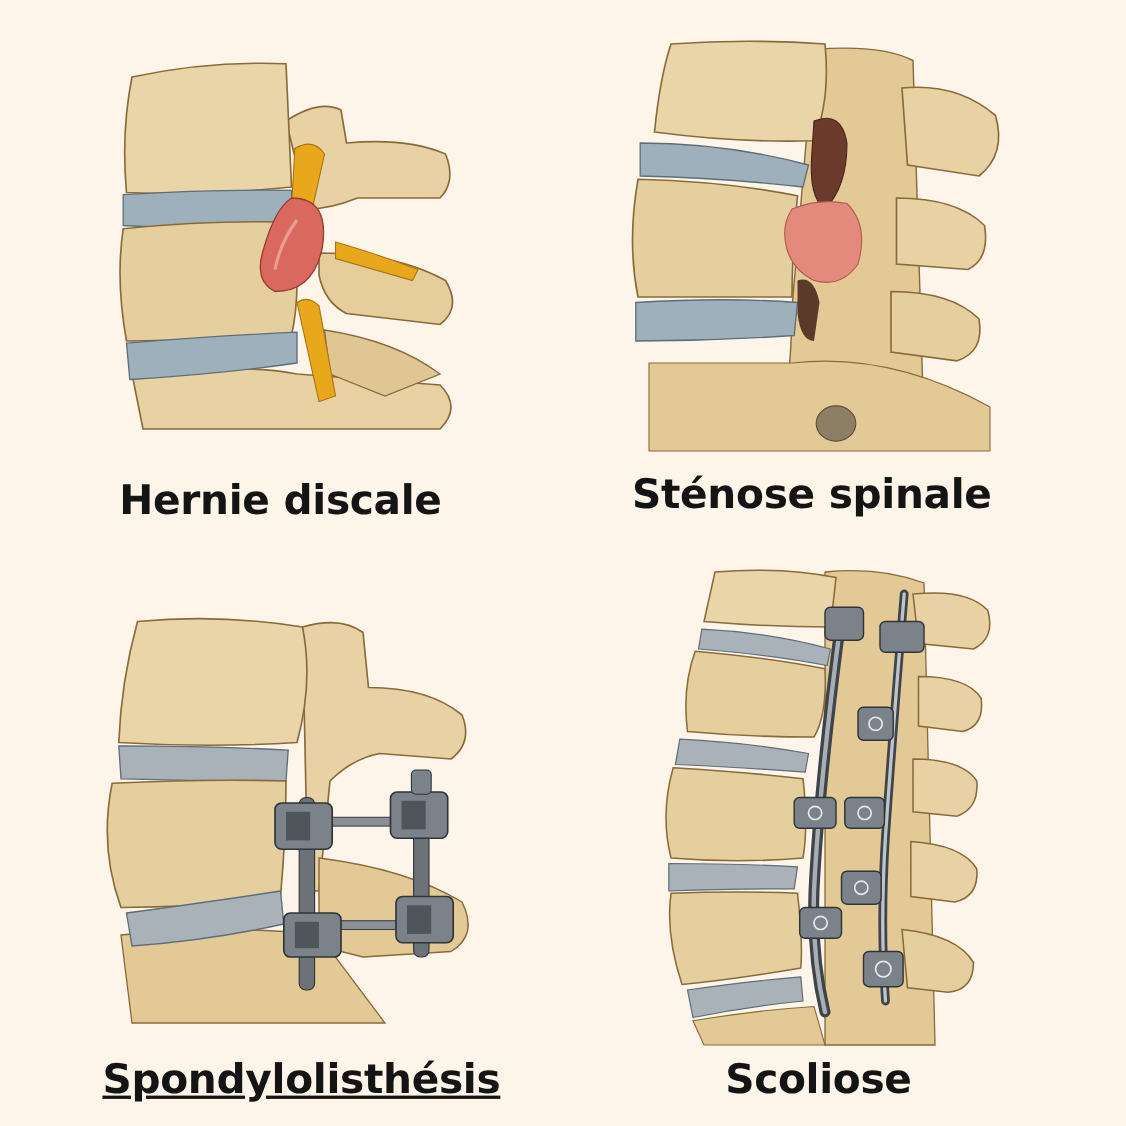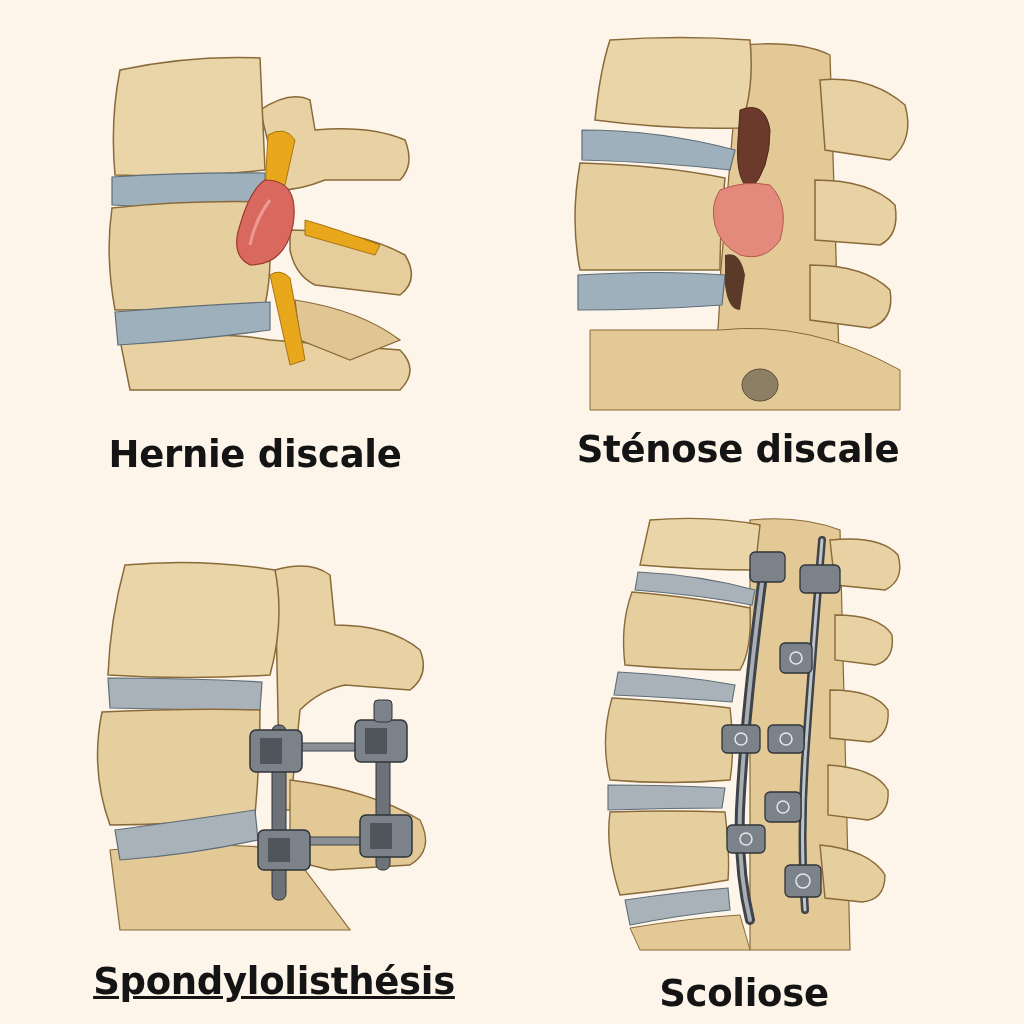--- a/index.html
+++ b/index.html
@@ -21,21 +21,21 @@
     letter-spacing: -0.3px;
     transform: translateX(-50%);
   }
   #p1 { left: 100px; top: 40px;  width: 330px; height: 360px; }
   #p2 { left: 570px; top: 30px;  width: 360px; height: 380px; }
   #p3 { left: 90px;  top: 550px; width: 350px; height: 380px; }
   #p4 { left: 600px; top: 510px; width: 320px; height: 440px; }
   #c1 { left: 255px; top: 433px; }
   #c2 { left: 738px; top: 428px; }
   #c3 { left: 274px; top: 960px; text-decoration: underline; }
-  #c4 { left: 744px; top: 960px; margin-top: 12px; }
+  #c4 { left: 744px; top: 960px; }
 </style>
 </head>
 <body>
 
 <div class="panel" id="p1">
   <svg width="330" height="360" viewBox="0 0 330 360">
 
     <path d="M20 300 Q120 290 170 300 L300 310 Q320 330 300 350 L30 350 Z" fill="#e8d2a4" stroke="#8a6a3a" stroke-width="1.5"></path>
 
     <path d="M160 70 Q190 50 210 60 L215 90 Q270 85 305 100 Q315 125 300 140 L225 140 Q200 150 180 150 Z" fill="#e8d2a4" stroke="#8a6a3a" stroke-width="1.5"></path>
@@ -78,21 +78,21 @@
 
     <path d="M8 245 Q90 240 155 245 L152 275 Q80 280 8 280 Z" fill="#9fb0bd" stroke="#5e6d78" stroke-width="1.2"></path>
 
     <path d="M170 80 Q195 70 200 100 Q200 140 180 160 Q165 150 168 110 Z" fill="#6b3a2c" stroke="#4a2618" stroke-width="1"></path>
     <path d="M155 225 Q170 220 175 245 L170 280 Q158 280 155 255 Z" fill="#5a3a28"></path>
 
     <path d="M150 160 Q175 150 200 155 Q220 175 210 210 Q195 232 170 225 Q150 215 145 195 Q140 175 150 160 Z" fill="#e48a7d" stroke="#b25a4e" stroke-width="1"></path>
     <ellipse cx="190" cy="355" rx="18" ry="16" fill="#8d7e66" stroke="#5d4e36" stroke-width="1"></ellipse>
   </svg>
 </div>
-<div class="caption" id="c2">Sténose discale</div>
+<div class="caption" id="c2">Sténose spinale</div>
 
 <div class="panel" id="p3">
   <svg width="350" height="380" viewBox="0 0 350 380">
 
     <path d="M185 20 Q220 10 240 25 L245 75 Q300 75 330 100 Q340 125 320 140 L255 135 Q230 140 210 160 L200 260 L190 260 Z" fill="#e8d2a4" stroke="#8a6a3a" stroke-width="1.5"></path>
 
     <path d="M200 230 Q280 240 330 270 Q345 300 320 315 L240 320 L200 310 Z" fill="#e3c996" stroke="#8a6a3a" stroke-width="1.3"></path>
     <path d="M20 300 Q120 290 200 300 Q230 340 260 380 L30 380 Z" fill="#e3c996" stroke="#8a6a3a" stroke-width="1.2"></path>
 
     <path d="M35 15 Q110 8 185 20 Q195 70 180 125 Q100 130 18 125 Q20 70 35 15 Z" fill="#ead5a8" stroke="#8a6a3a" stroke-width="1.5"></path>

